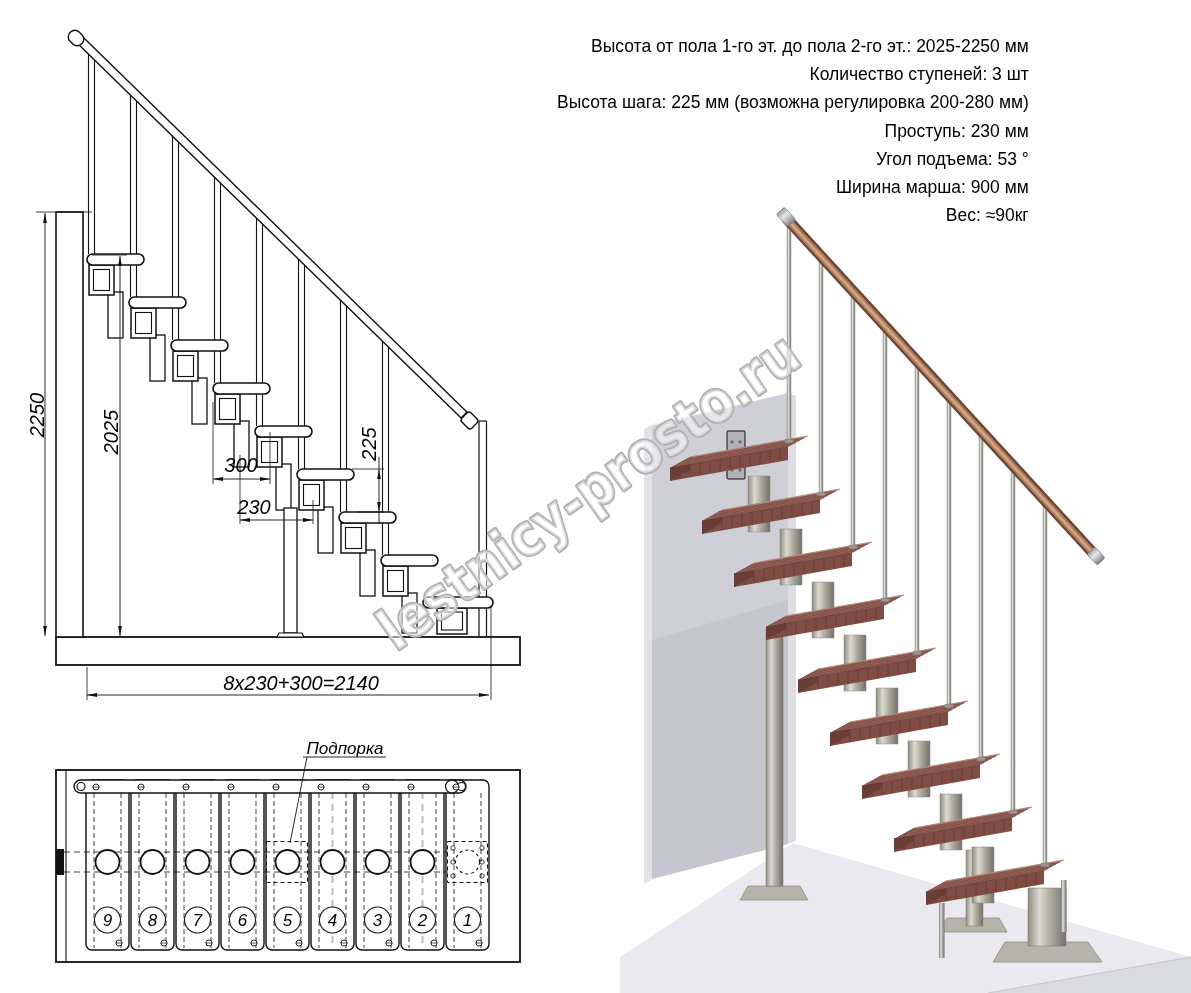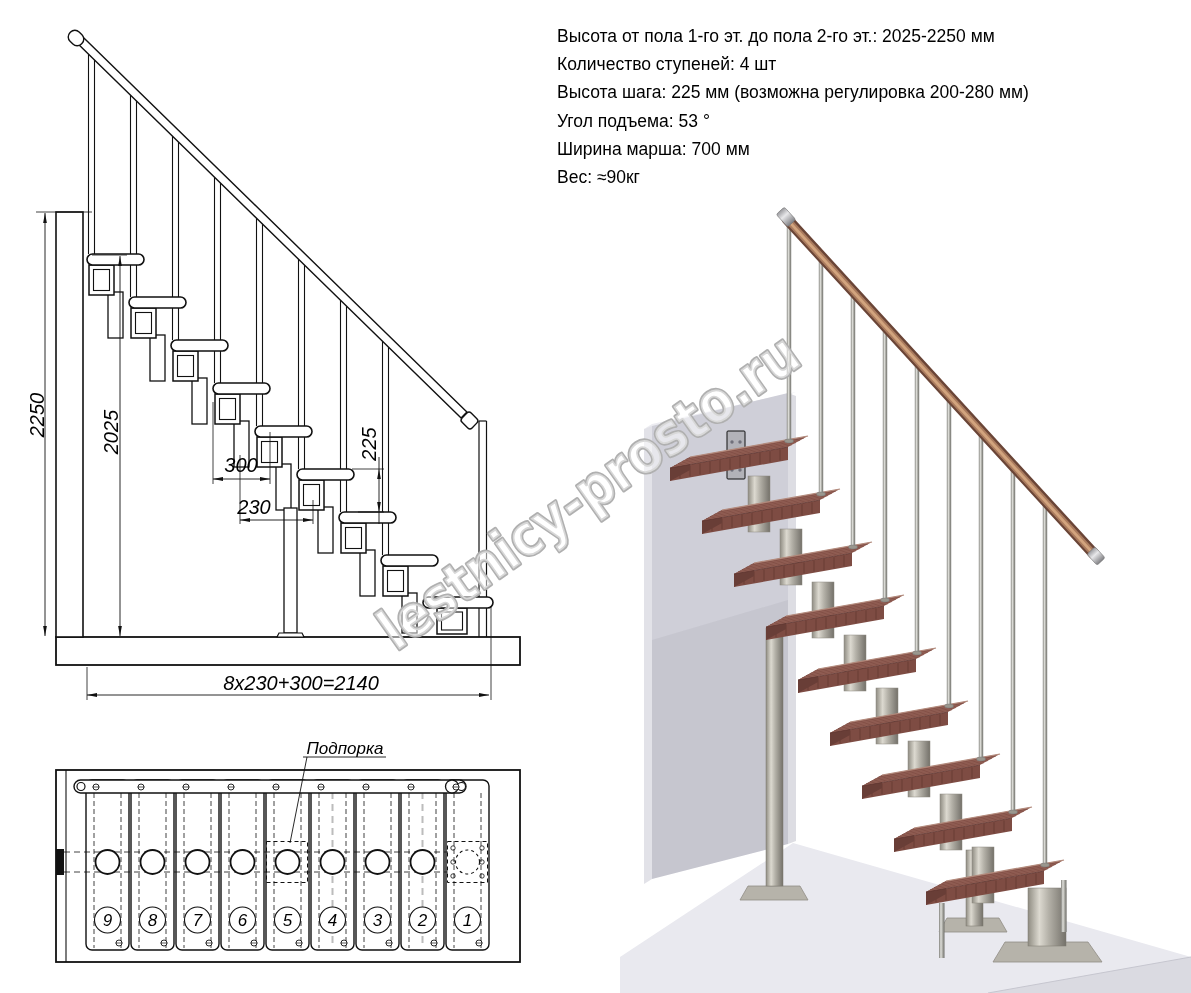--- a/index.html
+++ b/index.html
@@ -1,20 +1,20 @@
 <!DOCTYPE html>
 <html><head>
 <meta charset="utf-8">
 <style>
   html,body{margin:0;padding:0;background:#fff;}
   .page{position:relative;width:1191px;height:993px;background:#fff;overflow:hidden;
         font-family:"Liberation Sans",sans-serif;}
   .page svg{position:absolute;left:0;top:0;}
-  .specs{position:absolute;left:557px;top:22px;font-size:17.5px;line-height:28.2px;
-         color:#000;white-space:nowrap;}
+  .specs{position:absolute;left:557px;top:32px;font-size:17.5px;line-height:28.2px;
+         color:#000;white-space:nowrap;text-align:right;}
   .dim{font-family:"Liberation Sans",sans-serif;font-style:italic;font-size:20px;fill:#000;}
   .lbl{font-family:"Liberation Sans",sans-serif;font-style:italic;font-size:17px;fill:#000;}
   .num{font-family:"Liberation Sans",sans-serif;font-style:italic;font-size:17px;fill:#000;
        text-anchor:middle;}
 </style>
 </head>
 <body>
 
 <div class="page">
   <svg width="1191" height="993" viewBox="0 0 1191 993">
@@ -490,19 +490,20 @@
       <text class="num" x="377.5" y="926">3</text>
       <text class="num" x="422.5" y="926">2</text>
       <text class="num" x="467.5" y="926">1</text>
     </g>
 
     <text id="wmark" x="396" y="652" transform="rotate(-35.3 396 652)" textLength="500" lengthAdjust="spacingAndGlyphs" style="font-family:'DejaVu Sans',sans-serif;font-weight:bold;font-size:57px" fill="#ffffff" fill-opacity="0.5" stroke="#b0b0b0" stroke-width="3.5" paint-order="stroke" stroke-linejoin="round">lestnicy-prosto.ru</text>
   </svg>
 
   <div class="specs">
     <div>Высота от пола 1-го эт. до пола 2-го эт.: 2025-2250 мм</div>
-    <div>Количество ступеней: 4 шт</div>
+    <div>Количество ступеней: 3 шт</div>
     <div>Высота шага: 225 мм (возможна регулировка 200-280 мм)</div>
+    <div>Проступь: 230 мм</div>
     <div>Угол подъема: 53 °</div>
-    <div>Ширина марша: 700 мм</div>
+    <div>Ширина марша: 900 мм</div>
     <div>Вес: ≈90кг</div>
   </div>
 </div>
 
 </body></html>

